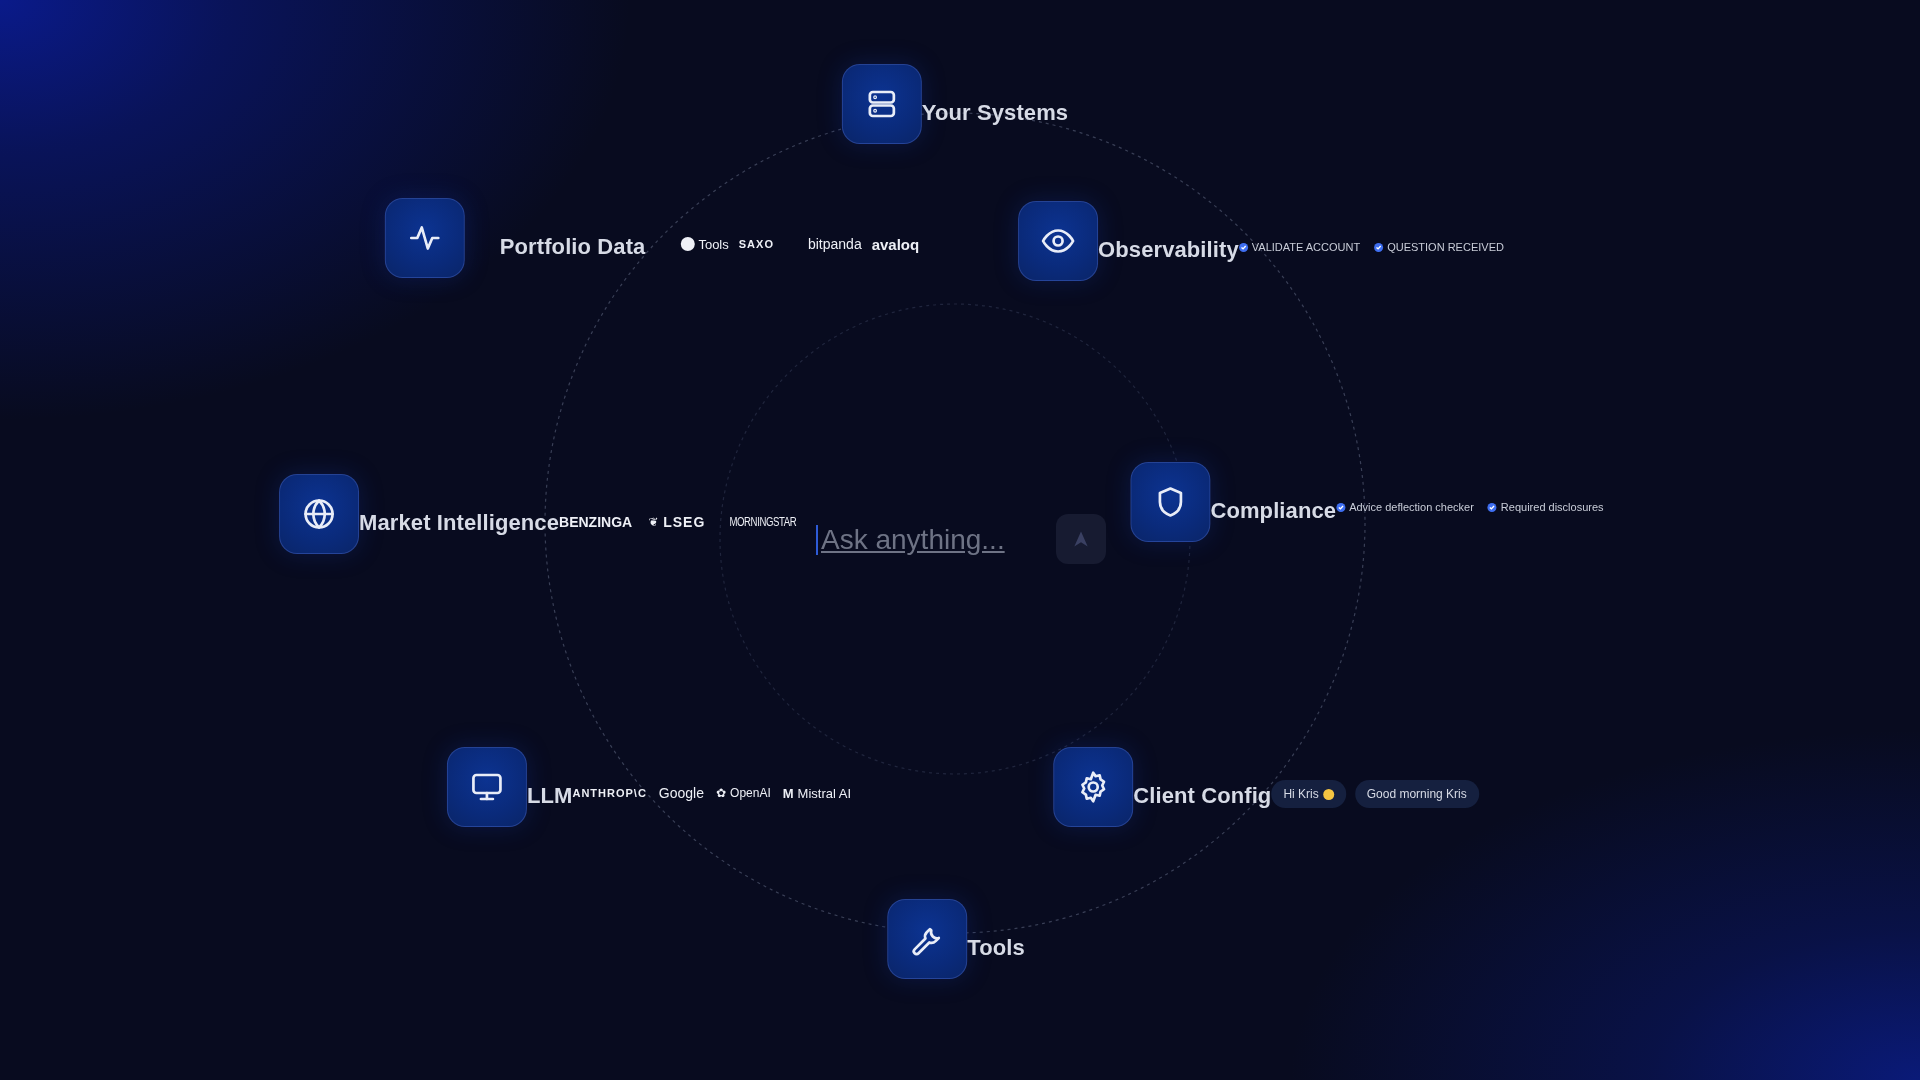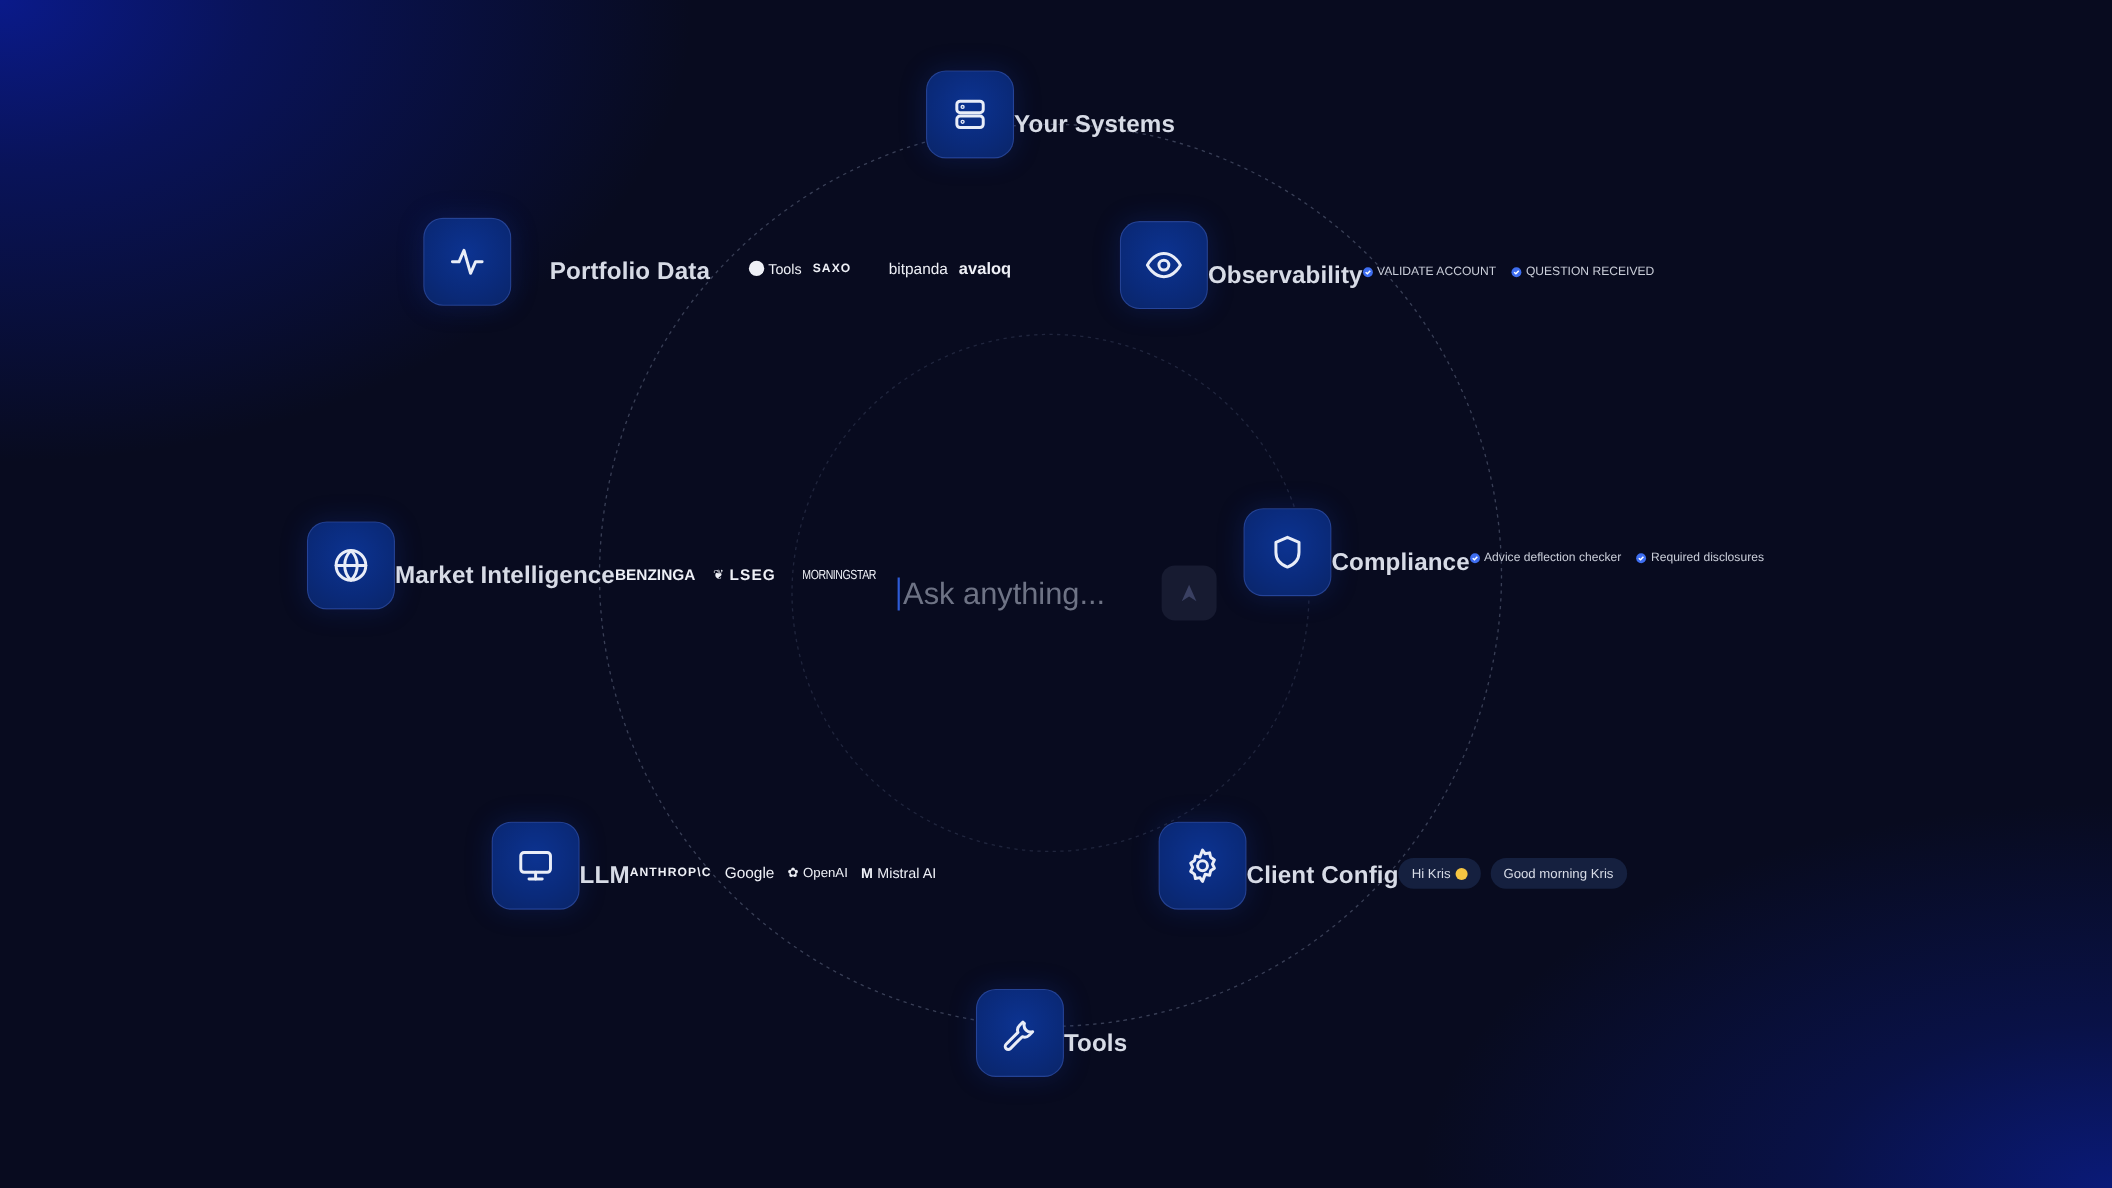--- a/index.html
+++ b/index.html
@@ -31,21 +31,21 @@
   .check { width:9px; height:9px; border-radius:50%; background:#3e6ef0; display:inline-flex; align-items:center; justify-content:center; }
   .check svg { width:7px; height:7px; stroke:#fff; fill:none; stroke-width:2; }
   .chips { display:flex; gap:9px; margin-top:14px; }
   .chip { background:#15203f; border-radius:14px; padding:7px 12px; color:#d7dbe6; font-size:12px; white-space:nowrap; cursor:pointer; display:flex; align-items:center; gap:4px;}
   .smile { width:11px; height:11px; border-radius:50%; background:#f5c542; display:inline-block; }
   .center-input {
     position:absolute; left:816px; top:520px; width:240px; height:40px;
     display:flex; align-items:center;
   }
   .caret { width:2px; height:30px; background:#2e5bd6; margin-right:3px; }
-  .ask { color:#6e7385; font-size:28px; font-weight:400; white-space:nowrap; cursor:text; }
+  .ask { color:#6e7385; font-size:28px; font-weight:400; white-space:nowrap; cursor:text;text-decoration:underline; }
   .send-btn {
     position:absolute; left:1056px; top:514px; width:50px; height:50px; border-radius:12px;
     background:#171b31; display:flex; align-items:center; justify-content:center; cursor:pointer;
   }
   .send-btn svg { width:20px; height:20px; fill:#3a4062; }
 </style>
 </head>
 <body>
 
 <svg class="rings" viewBox="0 0 1920 1080">

